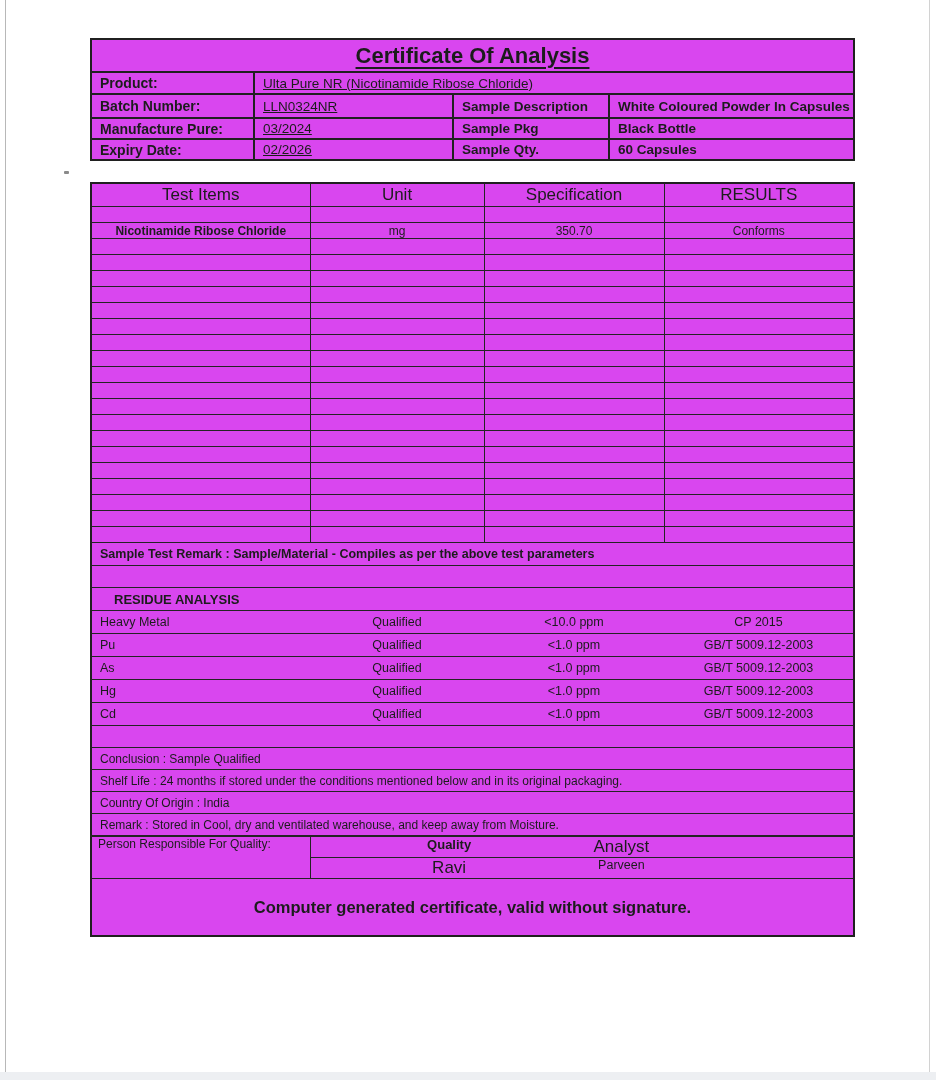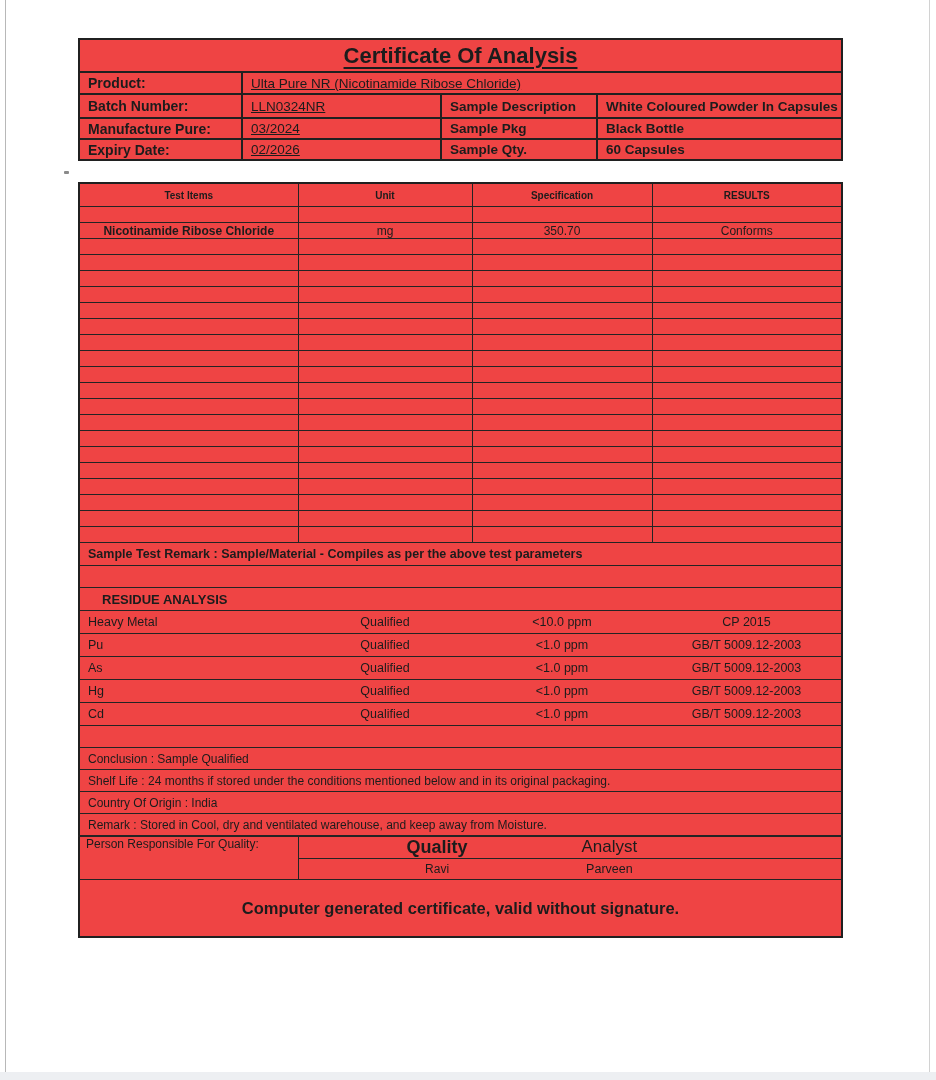--- a/index.html
+++ b/index.html
@@ -7,59 +7,59 @@
     width:936px; height:1080px; background:#ffffff; position:relative;
     font-family:"Liberation Sans","DejaVu Sans",sans-serif; color:#1c1c1c;
     overflow:hidden;
   }
   
   .page-edge-left  { position:absolute; left:5px;  top:0; width:1px; height:1080px; background:#b8b8b8; }
   .page-edge-right { position:absolute; left:929px; top:0; width:1px; height:1080px; background:#d2d2d2; }
   .bottom-strip    { position:absolute; left:0; top:1072px; width:936px; height:8px; background:#edeff2; }
   .tick            { position:absolute; left:64px; top:171px; width:5px; height:3px; background:#8a8a8a; border-radius:1px; }
 
-  table { border-collapse:collapse; table-layout:fixed; position:absolute; left:78px; background:#ef4444; }
+  table { border-collapse:collapse; table-layout:fixed; position:absolute; left:90px; background:#d946ef; }
 
   
   .header-table { top:38px; width:763px; border:2.5px solid #202020; }
   .header-table td { border:2px solid #202020; padding:0 8px; white-space:nowrap; overflow:hidden; }
   .title-cell { text-align:center; height:31px; }
   .title-text { font-size:22px; font-weight:bold; text-decoration:underline;
                 text-decoration-thickness:2px; text-underline-offset:4px; }
   .row-product { height:22px; }
   .row-batch   { height:24px; }
   .row-mfg     { height:21px; }
   .row-exp     { height:21px; }
   .hlabel   { font-weight:bold; font-size:14px; }
   .hval     { font-size:13.5px;text-decoration:underline; }
   .hlabel2  { font-weight:bold; font-size:13.5px; }
   .hval2    { font-weight:bold; font-size:13.5px; }
 
   
   .main-table { top:182px; width:763px; border:2.5px solid #202020; font-size:12px; }
   .main-table th, .main-table td { border:1.5px solid #242424; padding:0 6px; overflow:hidden; }
-  .main-table th { font-size:10px; font-weight:bold; height:22px; }
+  .main-table th { font-size:17px; font-weight:normal; height:22px; }
   .t-row { height:16px; }
   .t-row td { text-align:center; font-size:12px; }
   .t-row td.item-cell { font-weight:600; }
   .remark-row td { font-weight:bold; font-size:12.5px; height:22px; padding-left:8px; }
   .sep-row td { height:21px; }
   .res-title-row td { font-weight:bold; font-size:13px; height:22px; padding-left:22px; }
   .residue-row td { height:22px; border-left:none; border-right:none; font-size:12.5px; text-align:center; }
   .residue-row td.res-item { text-align:left; padding-left:8px; }
   .concl-row td { height:21px; font-size:12px; padding-left:8px; }
   .sign-row td { border-top:2px solid #242424; }
   .sign-label { font-size:12px; vertical-align:top; padding-top:2px; border-right:2px solid #242424; border-bottom:none; }
   .sign-titles { height:20px; border-bottom:2.5px solid #202020; padding:0; }
   .sign-names  { height:20px; border-bottom:none; border-top:none; padding:0; }
   .sign-flex { display:flex; width:100%; }
   .sign-flex > div { width:50%; text-align:center; }
-  .sign-q  { font-size:18px; font-weight:600; }
+  .sign-q  { font-size:13px; font-weight:600; }
   .sign-a  { font-size:17px; font-weight:500; padding-right:186px; box-sizing:border-box; }
-  .sign-n1 { font-size:12px; }
+  .sign-n1 { font-size:17px; }
   .sign-n2 { font-size:12.5px; padding-right:186px; box-sizing:border-box; }
   .footer-row td { border:none; height:56px; text-align:center; font-weight:bold; font-size:16.5px; }
 </style>
 </head>
 <body>
 
 <div class="page-edge-left"></div>
 <div class="page-edge-right"></div>
 <div class="bottom-strip"></div>
 <div class="tick"></div>

